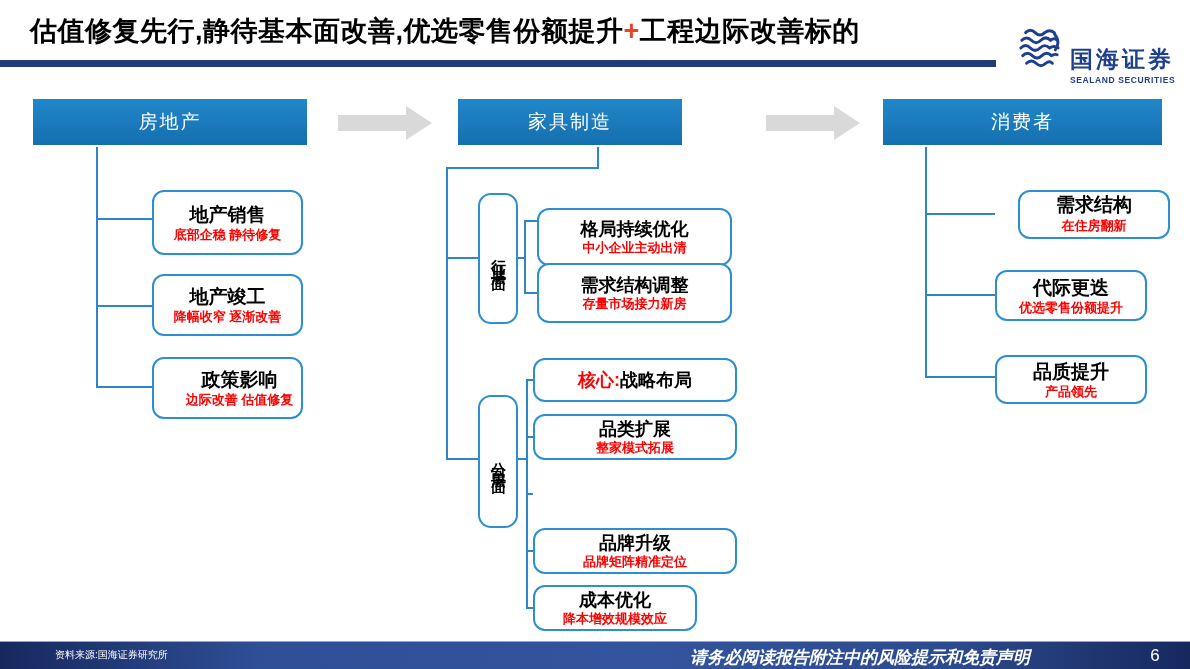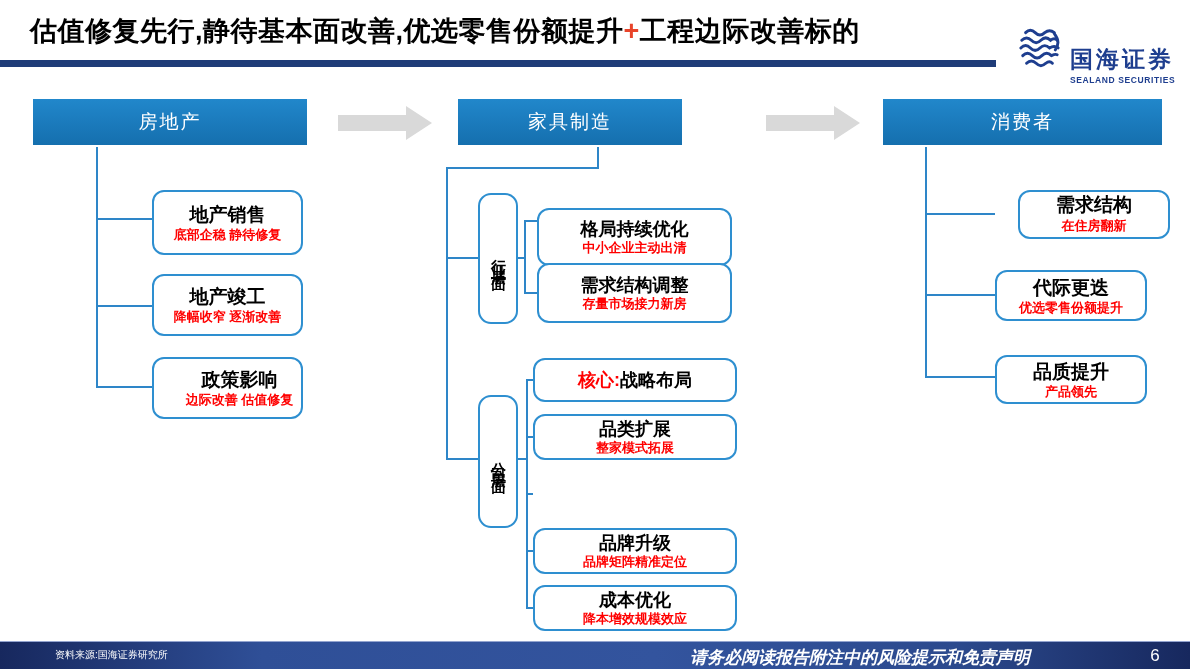--- a/index.html
+++ b/index.html
@@ -133,21 +133,21 @@
     <div class="core-line"><span class="core-prefix">核心:</span><span>战略布局</span></div>
   </div>
   <div class="node mid" style="left:533px;top:414px;width:204px;height:46px;">
     <div class="node-title">品类扩展</div>
     <div class="node-note">整家模式拓展</div>
   </div>
   <div class="node mid" style="left:533px;top:528px;width:204px;height:46px;">
     <div class="node-title">品牌升级</div>
     <div class="node-note">品牌矩阵精准定位</div>
   </div>
-  <div class="node mid" style="left:533px;top:585px;width:204px;height:46px;">
+  <div class="node mid" style="left:533px;top:585px;width:164px;height:46px;">
     <div class="node-title">成本优化</div>
     <div class="node-note">降本增效规模效应</div>
   </div>
 
   <div class="line" style="left:925px;top:147px;width:2px;height:230px;"></div>
   <div class="line" style="left:925px;top:213px;width:70px;height:2px;"></div>
   <div class="line" style="left:925px;top:294px;width:70px;height:2px;"></div>
   <div class="line" style="left:925px;top:376px;width:70px;height:2px;"></div>
 
   <div class="node" style="left:1018px;top:190px;width:152px;height:49px;font-family:Liberation Mono, monospace;">

